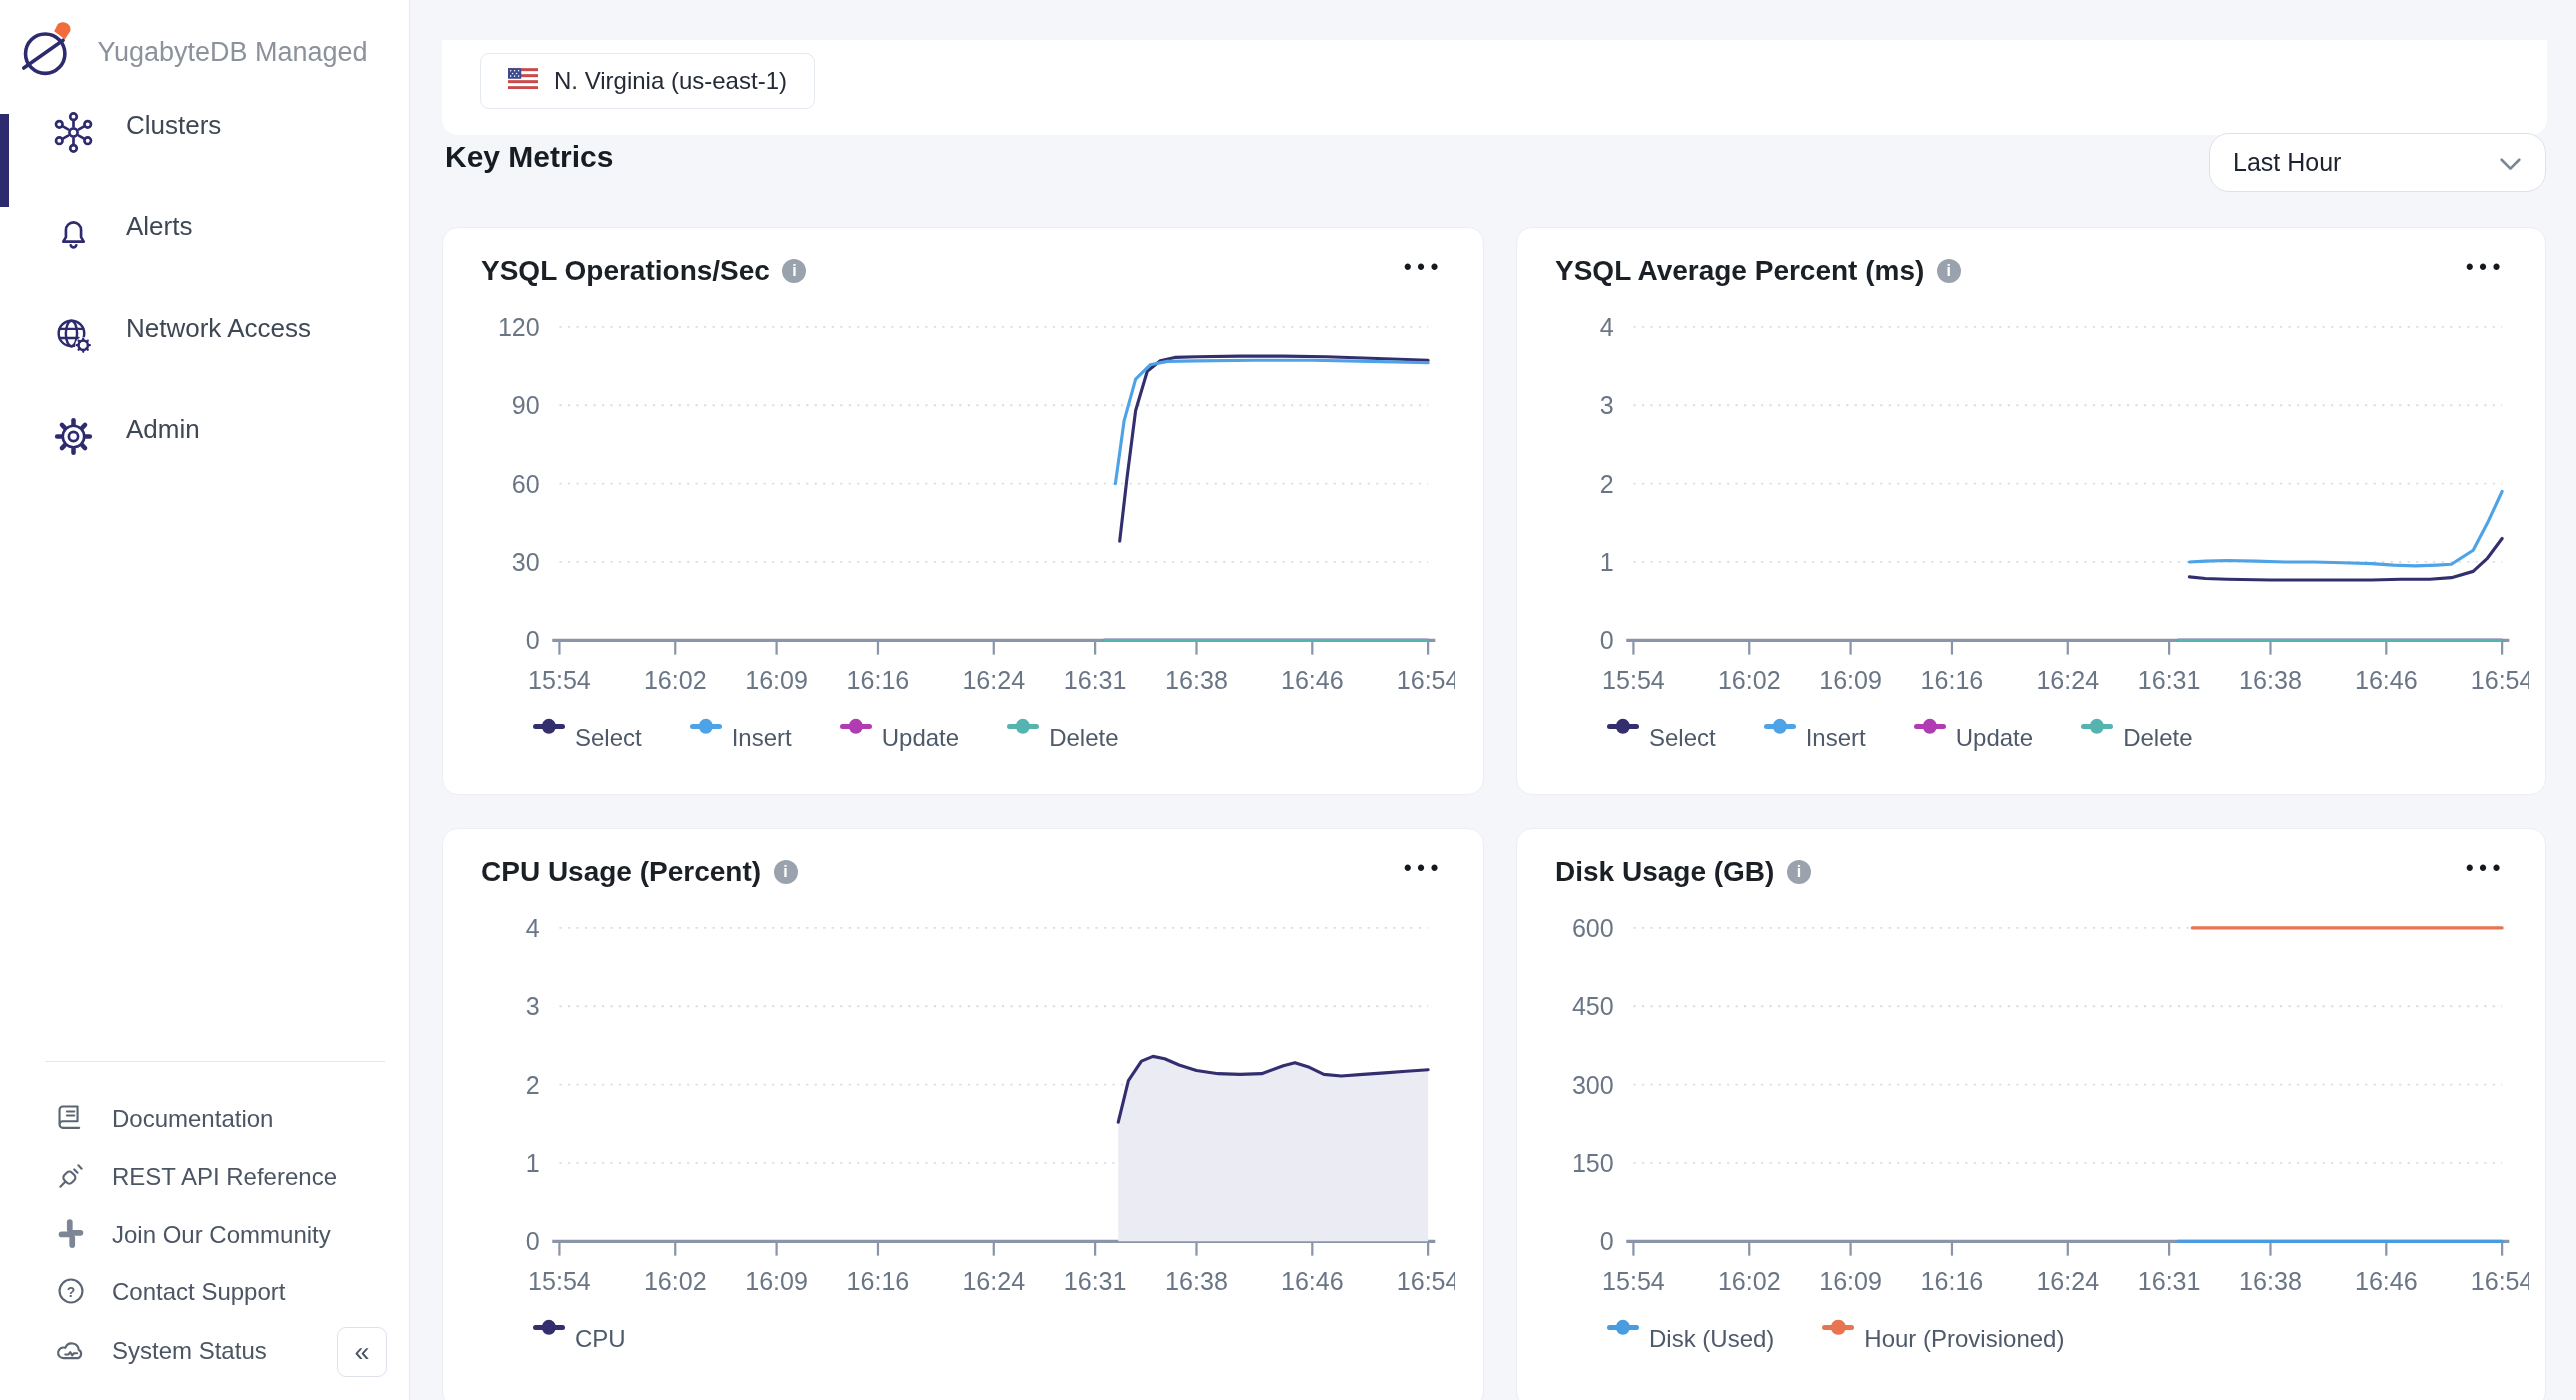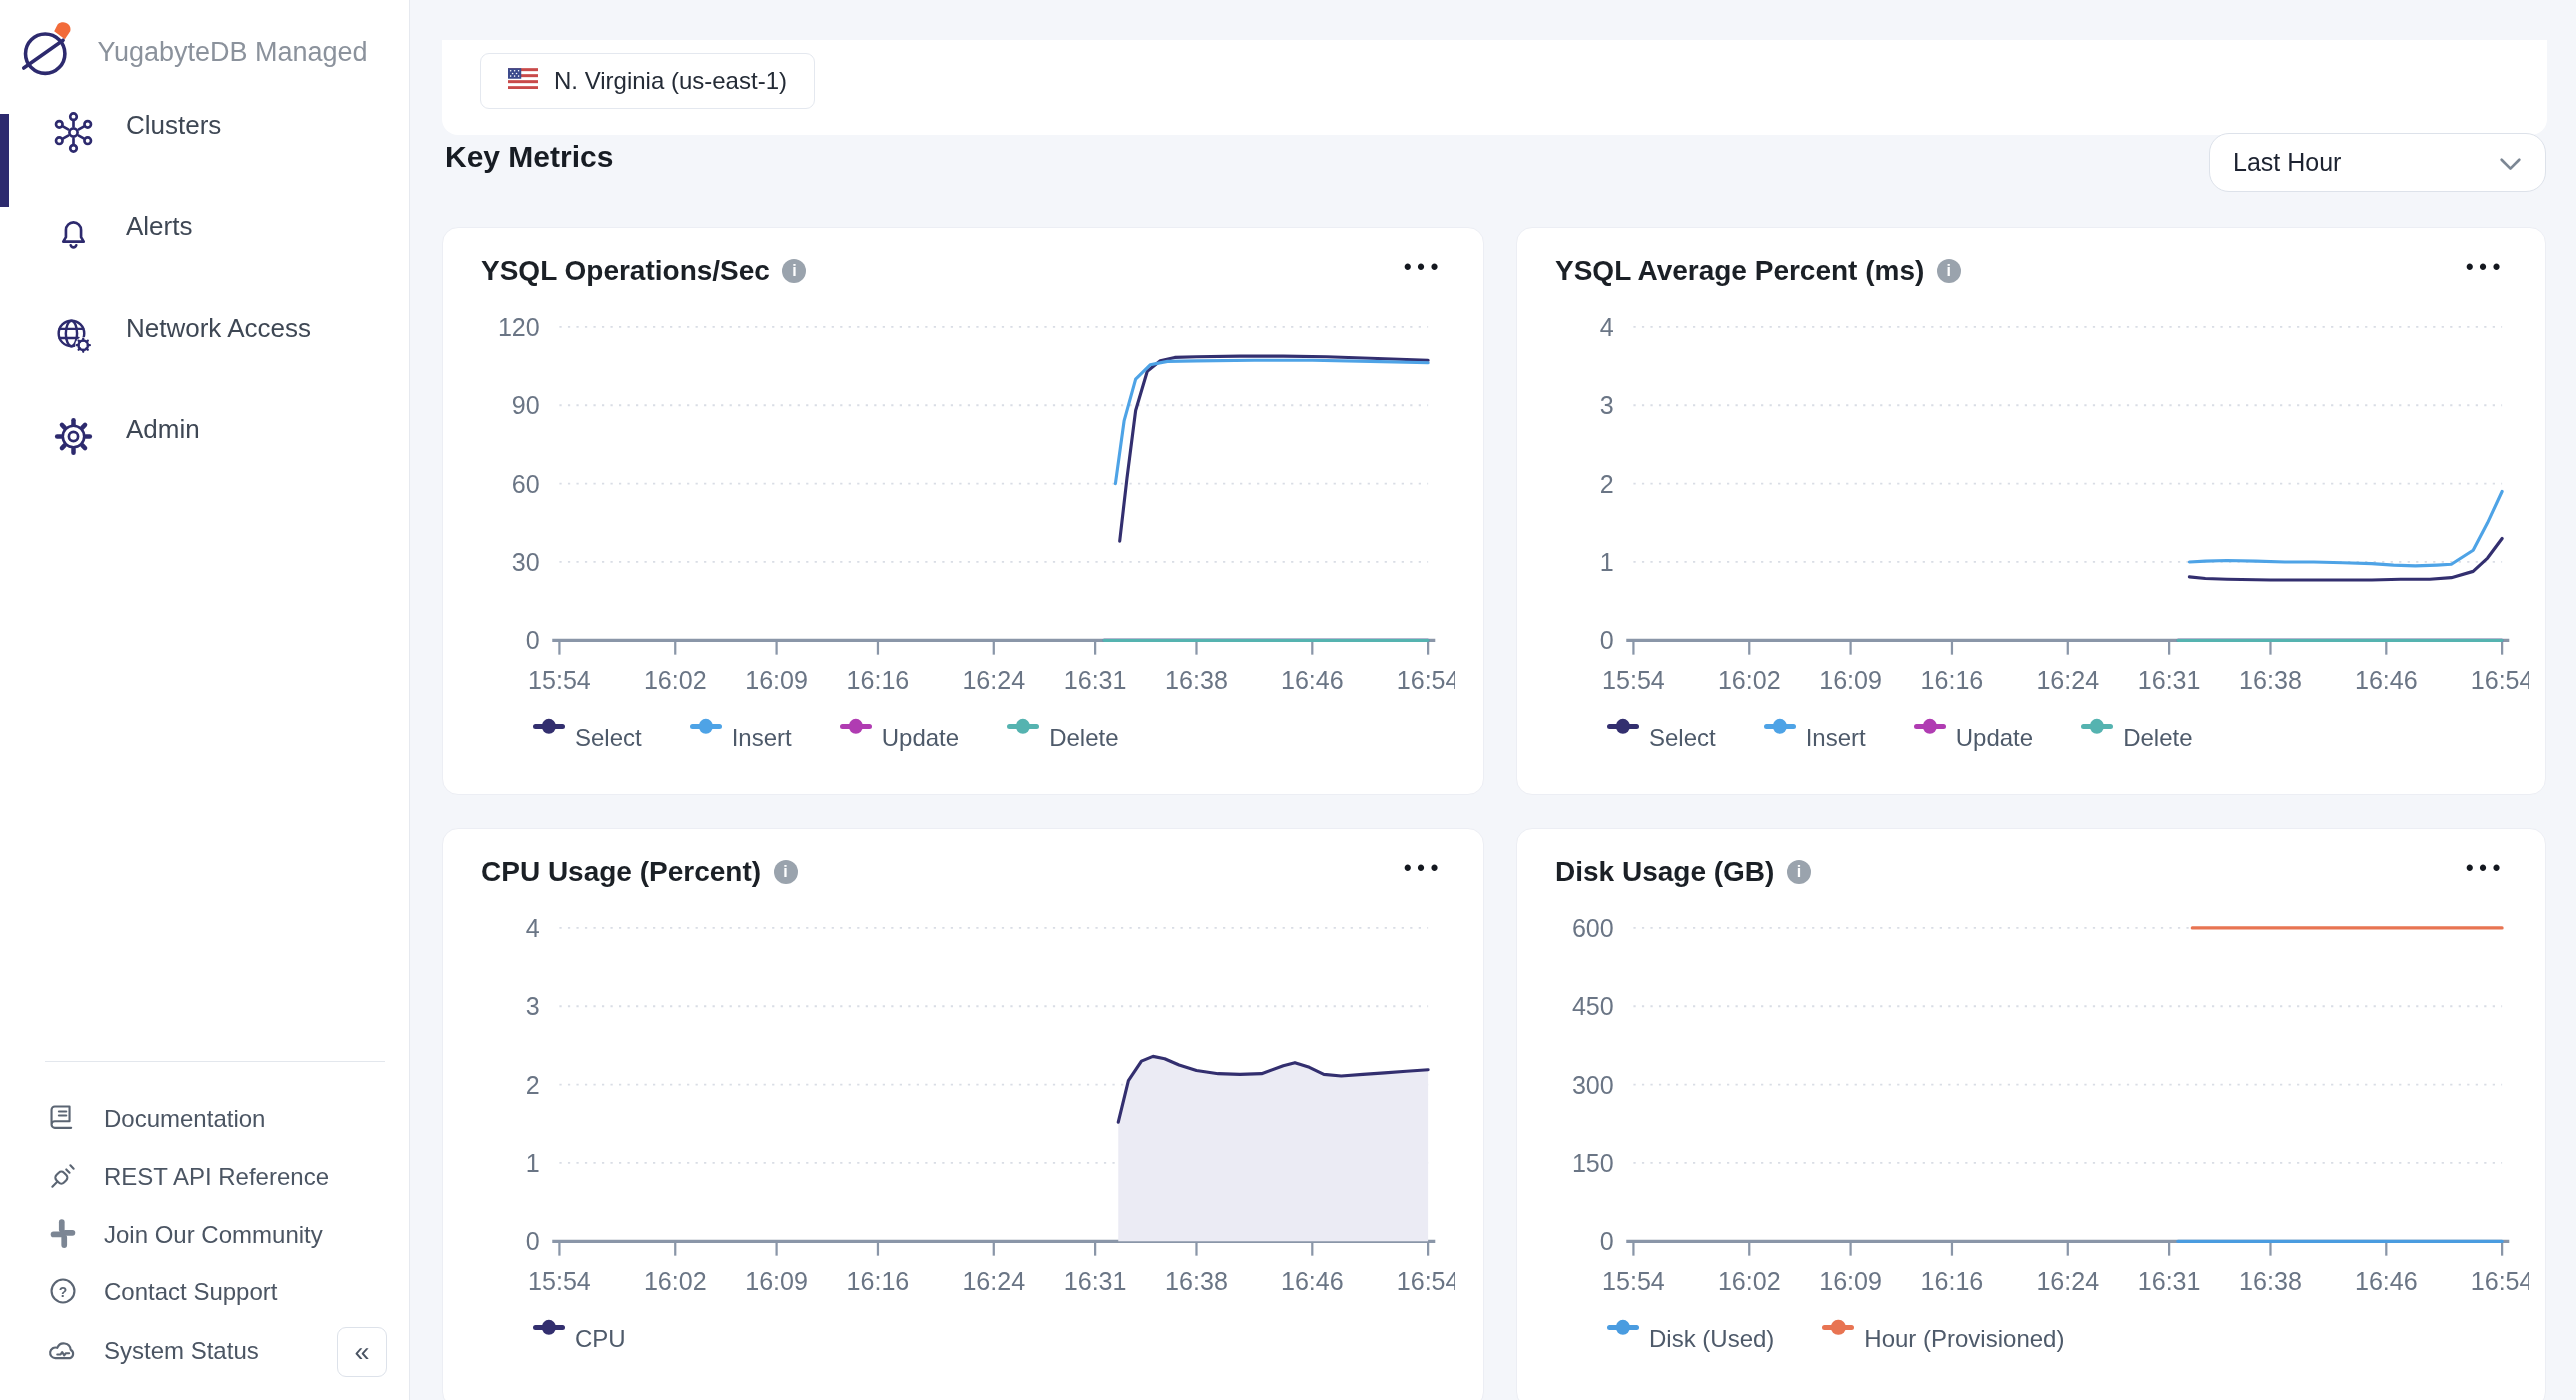--- a/index.html
+++ b/index.html
@@ -12,21 +12,21 @@
   .brand { position:absolute; left:13.4px; top:16px; width:385px; height:72px;
     display:flex; align-items:center; gap:16px; }
   .brand-name { color:#8b929c; font-size:27px; }
   .nav-item { position:absolute; left:12px; width:410px; height:100px;
     display:flex; gap:30px; padding-left:39px; cursor:pointer; }
   .nav-item .nav-label { font-size:26px; color:#3e4754; }
   .active-bar { position:absolute; left:0; top:114px; width:9px; height:93px;
     background:#2d2a6e; }
   .side-divider { position:absolute; left:45px; top:1061px; width:340px; height:0.9px;
     background:#e3e7ed; }
-  .foot-item { position:absolute; left:4px; width:376px; height:50px;
+  .foot-item { position:absolute; left:12px; width:376px; height:50px;
     display:flex; align-items:center; gap:23px; padding-left:41px; cursor:pointer; }
   .foot-item .nav-label { font-size:24px; color:#4b5563; }
   .collapse-btn { position:absolute; left:337px; top:1327px; width:50px; height:50px;
     border:0.9px solid #dde2ea; border-radius:9px; background:#fff;
     display:flex; align-items:center; justify-content:center;
     font-size:27px; color:#4a5463; cursor:pointer; }
 
   
   .topbar { position:absolute; left:442px; top:0; width:2105px; height:95px;
     background:#ffffff; border-radius:0 0 16px 16px;margin-top:40px; }

